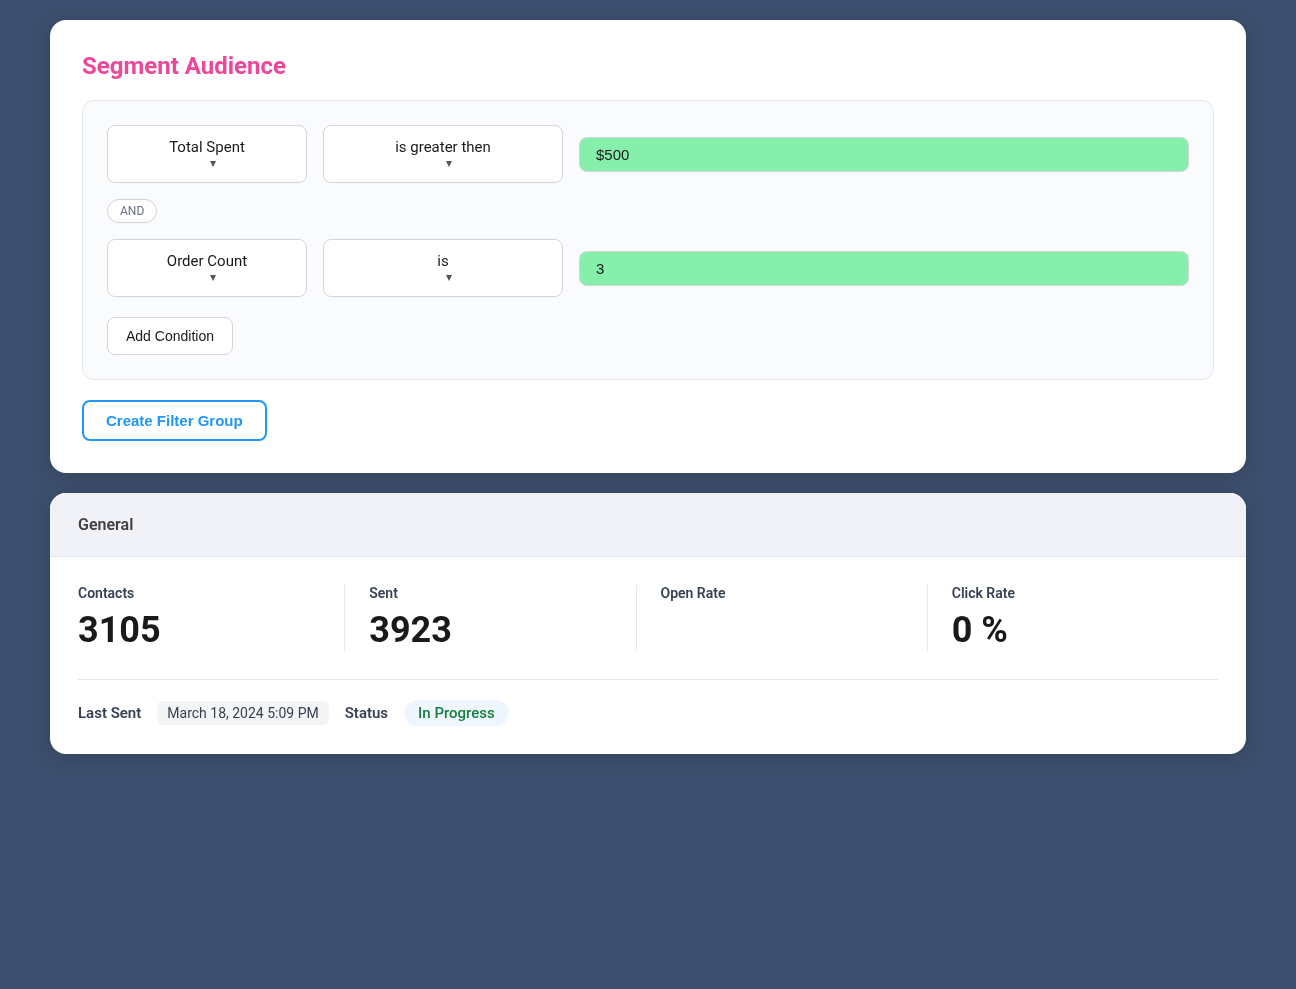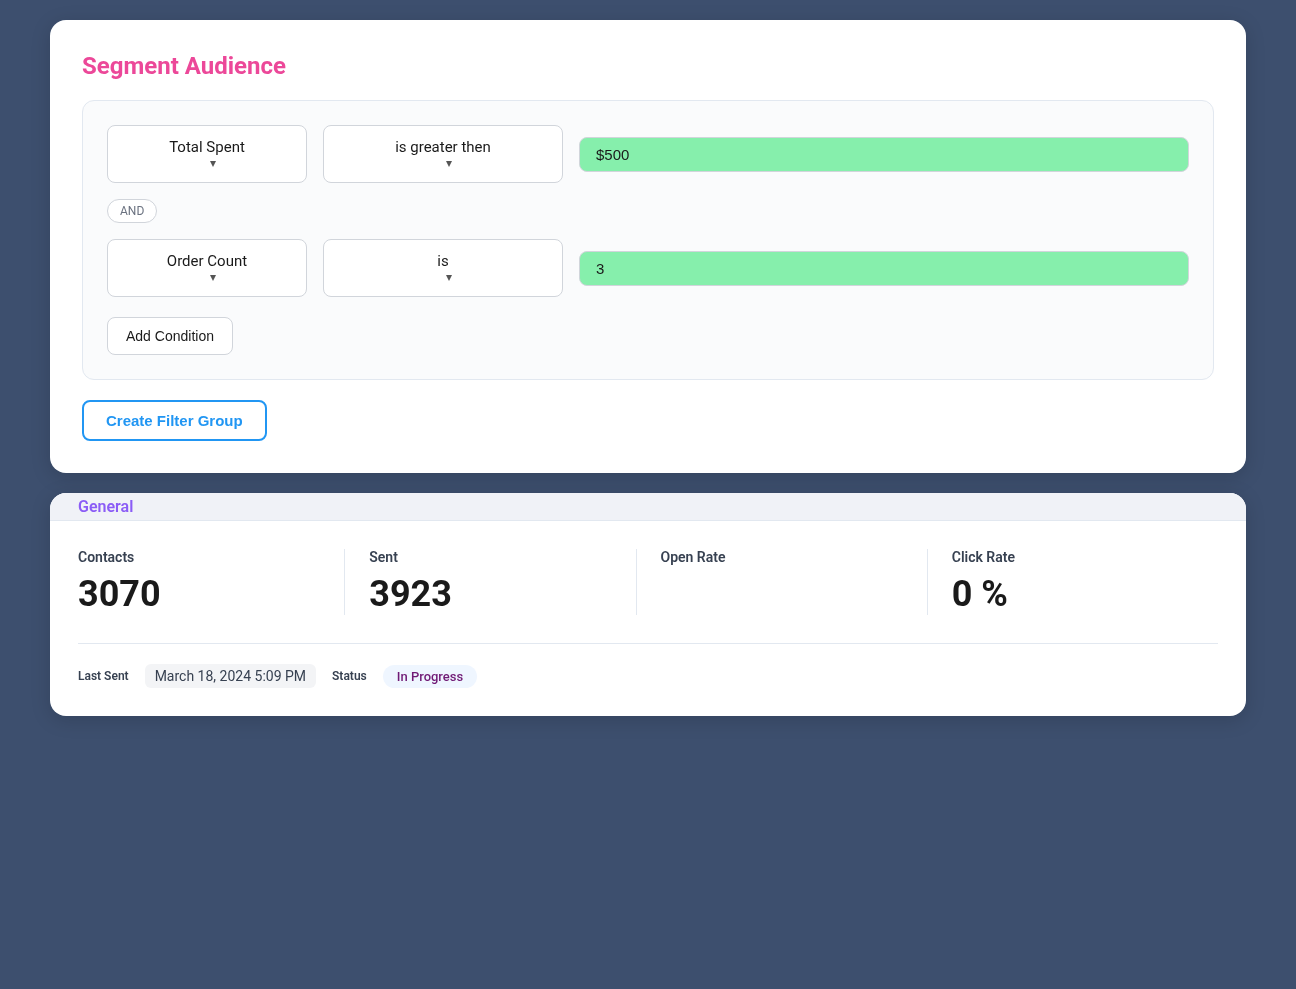--- a/index.html
+++ b/index.html
@@ -132,24 +132,24 @@
       background: #ffffff;
       border-radius: 16px;
       width: 100%;
       max-width: 1196px;
       box-shadow: 0 4px 20px rgba(0,0,0,0.15);
       overflow: hidden;
     }
 
     .stats-header {
       background: #f0f2f7;
-      padding: 4px 28px;
+      padding: 22px 28px;
       font-size: 16px;
       font-weight: 600;
-      color: #8b5cf6;
+      color: #404040;
       border-bottom: 1px solid #e2e8f0;
     }
 
     .stats-body {
       padding: 28px;
     }
 
     .stats-metrics {
       display: flex;
       align-items: stretch;
@@ -186,37 +186,37 @@
     .stats-footer {
       border-top: 1px solid #e2e8f0;
       padding-top: 20px;
       display: flex;
       align-items: center;
       gap: 16px;
       flex-wrap: wrap;
     }
 
     .footer-label {
-      font-size: 12px;
+      font-size: 15px;
       font-weight: 600;
       color: #374151;
     }
 
     .footer-value {
       font-size: 14px;
       color: #374151;
       background: #f3f4f6;
       border-radius: 6px;
       padding: 4px 10px;
     }
 
     .status-badge {
-      font-size: 13px;
+      font-size: 15px;
       font-weight: 500;
-      color: #701a75;
+      color: #15803d;
       background: #eff6ff;
       border-radius: 20px;
       padding: 4px 14px;
     }
   </style>
 </head>
 <body>
 
 <div class="card">
   <h1 class="page-title">Segment Audience</h1>
@@ -266,21 +266,21 @@
 
 <div class="stats-card">
   <div class="stats-header">
     <span>General</span>
   </div>
   <div class="stats-body">
     <div class="stats-metrics">
 
       <div class="metric-item">
         <div class="metric-label">Contacts</div>
-        <div class="metric-value">3070</div>
+        <div class="metric-value">3105</div>
       </div>
 
       <div class="metric-item">
         <div class="metric-label">Sent</div>
         <div class="metric-value">3923</div>
       </div>
 
       <div class="metric-item">
         <div class="metric-label">Open Rate</div>
       </div>

